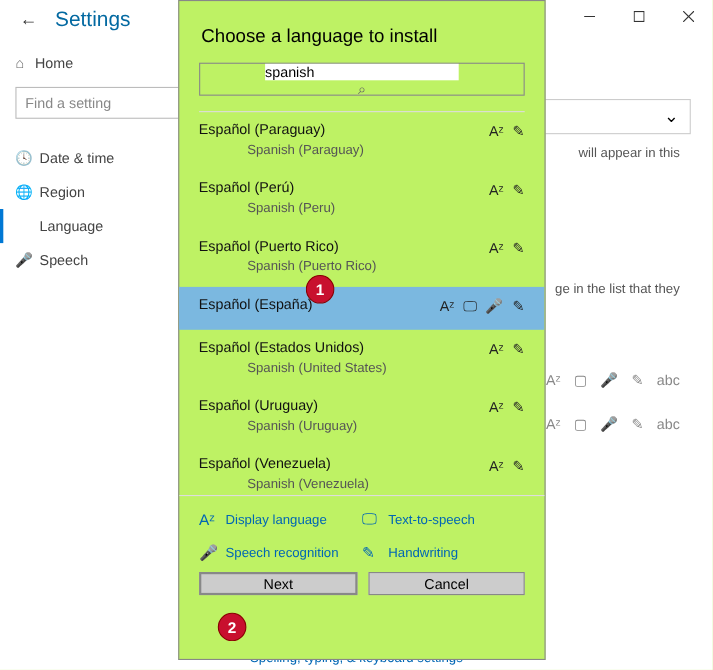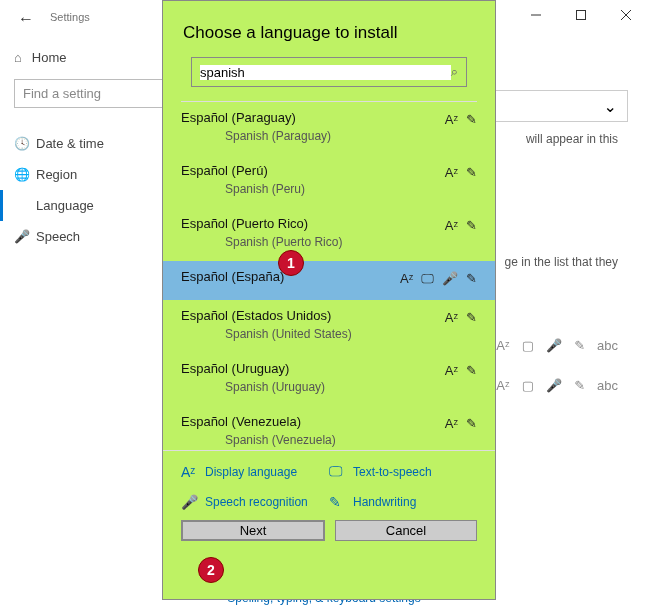--- a/index.html
+++ b/index.html
@@ -1,37 +1,37 @@
 <!DOCTYPE html>
 <html><head>
 <meta charset="utf-8">
 <style>
 * { margin: 0; padding: 0; box-sizing: border-box; font-family: "Segoe UI", sans-serif; }
 body { width: 648px; height: 609px; background: #fff; position: relative; overflow: hidden; color: #000; }
 .window-controls { position: absolute; top: 0; right: 0; display: flex; }
 .window-controls div { width: 45px; height: 30px; display: flex; align-items: center; justify-content: center; color: #555; font-size: 12px; }
 .settings-header { display: flex; align-items: center; padding: 8px 18px; }
 .back-arrow { font-size: 16px; color: #333; margin-right: 16px; }
-.settings-title { font-size: 11px; color: #737373; }
+.settings-title { font-size: 19px; color: #0369a1; }
 .sidebar { position: absolute; left: 0; top: 40px; width: 160px; padding: 10px 10px 0 14px; }
 .home-row { display: flex; align-items: center; color: #444; font-size: 13px; margin-bottom: 14px; }
 .home-row .ic { margin-right: 10px; color: #666; }
 .find-setting { border: 1px solid #bcbcbc; padding: 6px 8px; font-size: 13px; color: #888; width: 158px; margin-bottom: 20px; }
 .section-title { font-size: 13px; color: #333; margin-bottom: 16px; }
 .nav-item { display: flex; align-items: center; color: #444; font-size: 13px; padding: 8px 0 8px 4px; margin-left: -14px; padding-left: 14px; }
 .nav-item .ic { width: 22px; color: #777; }
 .nav-item.active { border-left: 3px solid #0078d4; padding-left: 11px; }
 .bg-select { position: absolute; right: 20px; top: 90px; width: 180px; height: 32px; border: 1px solid #ccc; display: flex; align-items: center; justify-content: flex-end; padding: 0 10px; }
 .bg-text1 { position: absolute; right: 30px; top: 132px; color: #555; font-size: 12px; }
 .bg-text2 { position: absolute; right: 30px; top: 255px; color: #555; font-size: 12px; }
 .bg-iconrow { position: absolute; right: 30px; display: flex; gap: 12px; color: #888; font-size: 13px; }
 .bg-link { position: absolute; left: 50%; transform: translateX(-50%); bottom: 4px; color: #0066b4; font-size: 12px; }
 .modal { position: absolute; left: 162px; top: 0; width: 334px; height: 600px; background: #bef264; border: 1px solid #888; }
 .modal-title { font-size: 17px; padding: 22px 20px 14px; }
-.search-box { margin: 0 28px; border: 1px solid #888; height: 30px; display: flex; align-items: center; padding: 0 8px; }
+.search-box { margin: 0 18px; border: 1px solid #888; height: 30px; display: flex; align-items: center; padding: 0 8px; flex-direction: column; }
 .search-box input { border: none; outline: none; flex: 1; font-size: 13px; }
 .search-box .mag { color: #666; font-size: 13px; }
 .divider { height: 1px; background: #ddd; margin: 14px 18px 0; }
 .lang-list { max-height: 348px; overflow-y: auto; }
 .lang-list::-webkit-scrollbar { width: 4px; }
 .lang-list::-webkit-scrollbar-thumb { background: #999; }
 .lang-item { padding: 8px 18px 12px; position: relative; }
 .lang-item.selected { background: #7bb8e0; }
 .lang-native { font-size: 13px; color: #111; margin-bottom: 4px; }
 .lang-eng { font-size: 12px; color: #555; margin-left: 44px; }

